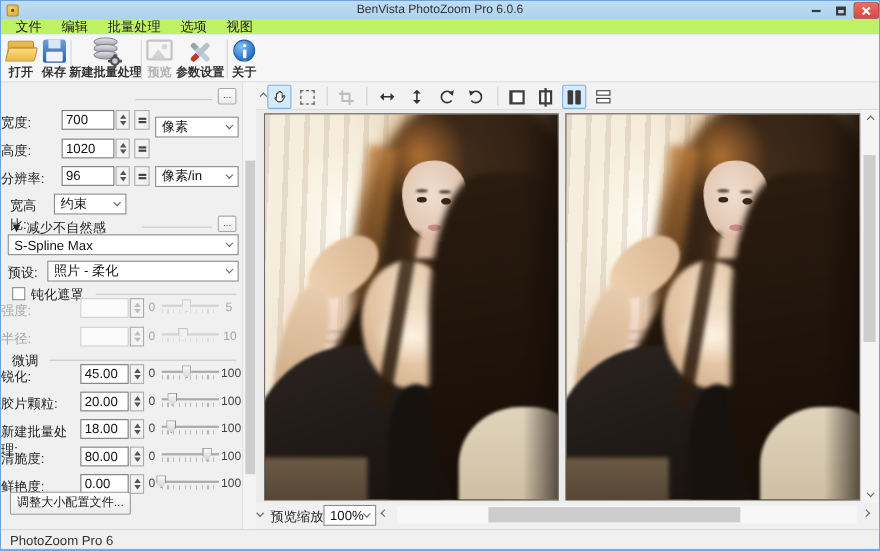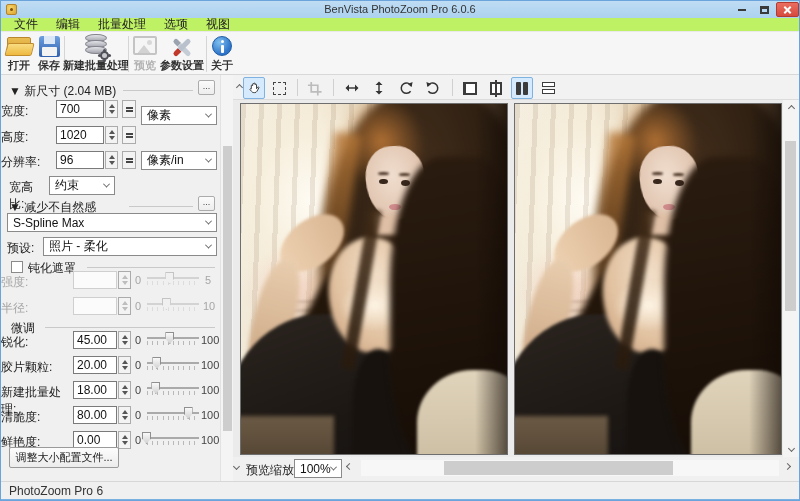--- a/index.html
+++ b/index.html
@@ -205,21 +205,20 @@
     </div>
     <span class="tsep" style="left:205px;"></span>
     <div class="tbtn" style="left:207px;width:28px;">
       <span class="ic-info"></span>
       <span class="tlabel">关于</span>
     </div>
   </div>
 
   <div id="panel">
 
-    <span class="sechead" style="top:8px;">▼ 新尺寸 (2.04 MB)</span>
     <span class="hline" style="left:122px; top:15px; width:70px;"></span>
     <span class="morebtn" style="left:197px; top:5px;">...</span>
 
     <span class="flabel" style="left:0; top:28px; width:50px;">宽度:</span>
     <input class="tinput" style="left: 55px; top: 25px; width: 48px;" value="700">
     <span class="spinner" style="left:104px; top:25px;">
         <i class="up"></i>
         <i class="dn"></i>
       </span>
     <span class="linkbtn" style="left:121px; top:25px;">

